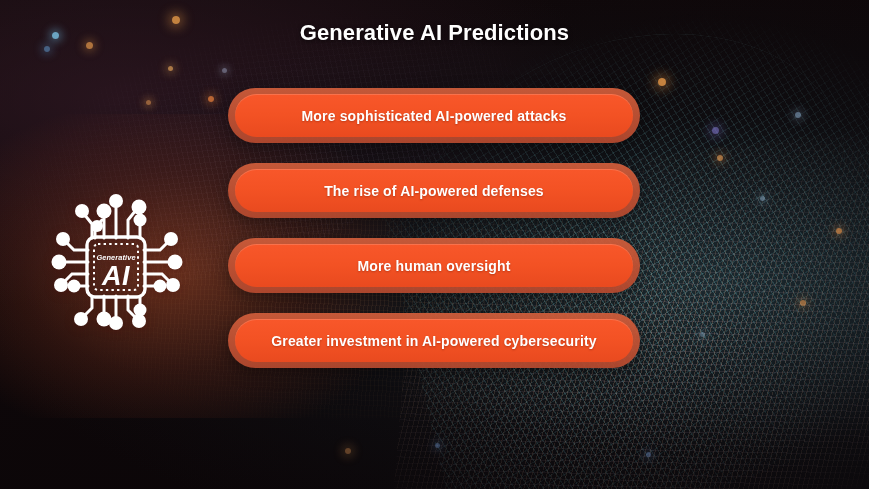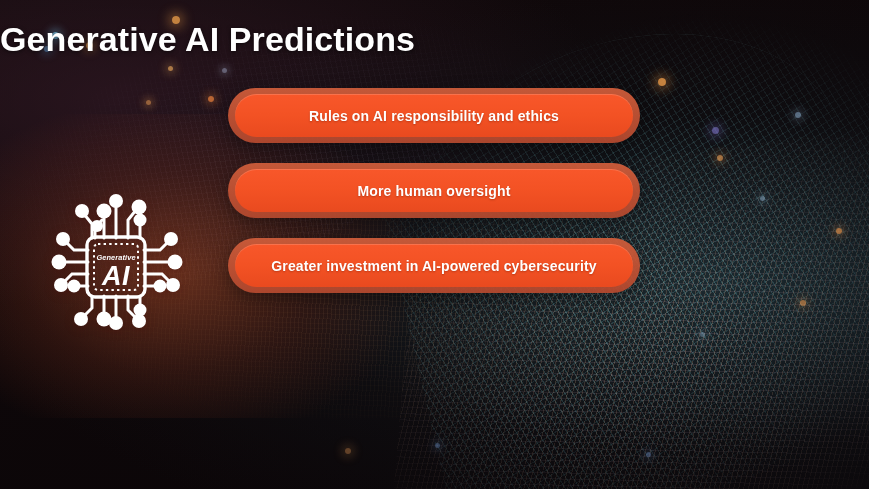--- a/index.html
+++ b/index.html
@@ -99,23 +99,23 @@
       repeating-linear-gradient(94deg, rgba(255,190,120,.10) 0 1px, rgba(0,0,0,0) 1px 4px),
       repeating-linear-gradient(2deg, rgba(255,170,110,.06) 0 1px, rgba(0,0,0,0) 1px 5px);
     -webkit-mask-image:radial-gradient(48% 56% at 46% 60%, #000 0%, rgba(0,0,0,.35) 55%, rgba(0,0,0,0) 86%);
             mask-image:radial-gradient(48% 56% at 46% 60%, #000 0%, rgba(0,0,0,.35) 55%, rgba(0,0,0,0) 86%);
     opacity:.8;pointer-events:none;
   }
 
   
   .title{
     position:absolute;left:0;right:0;top:20px;
-    text-align:left;
+    text-align:center;
     color:#ffffff;
-    font-size:34px;
+    font-size:22px;
     font-weight:bold;
     letter-spacing:.1px;
     text-shadow:0 1px 4px rgba(0,0,0,.6);
     z-index:6;
   }
 
   
   .pills{
     position:absolute;left:228px;top:88px;
     width:412px;
@@ -247,27 +247,32 @@
 
       <rect x="45" y="47" width="58" height="60" rx="8" ry="8" fill="none" stroke="#ffffff" stroke-width="3.4"></rect>
       <rect x="52" y="54" width="44" height="46" rx="4" ry="4" fill="none" stroke="#ffffff" stroke-width="2" stroke-dasharray="2.4 3.2"></rect>
       <text class="chip-gen" x="74" y="70" text-anchor="middle">Generative</text>
       <text class="chip-ai" x="74" y="95" text-anchor="middle">AI</text>
     </svg>
   </div>
 
   <div class="pills">
 
-
-
-    <div class="pill-wrap">
-      <div class="pill">
-        <span class="pill-label">Rules on AI responsibility and ethics</span>
-      </div>
-    </div>
+    <div class="pill-wrap">
+      <div class="pill">
+        <span class="pill-label">More sophisticated AI-powered attacks</span>
+      </div>
+    </div>
+
+    <div class="pill-wrap">
+      <div class="pill">
+        <span class="pill-label">The rise of AI-powered defenses</span>
+      </div>
+    </div>
+
 
     <div class="pill-wrap">
       <div class="pill">
         <span class="pill-label">More human oversight</span>
       </div>
     </div>
 
     <div class="pill-wrap">
       <div class="pill">
         <span class="pill-label">Greater investment in AI-powered cybersecurity</span>

